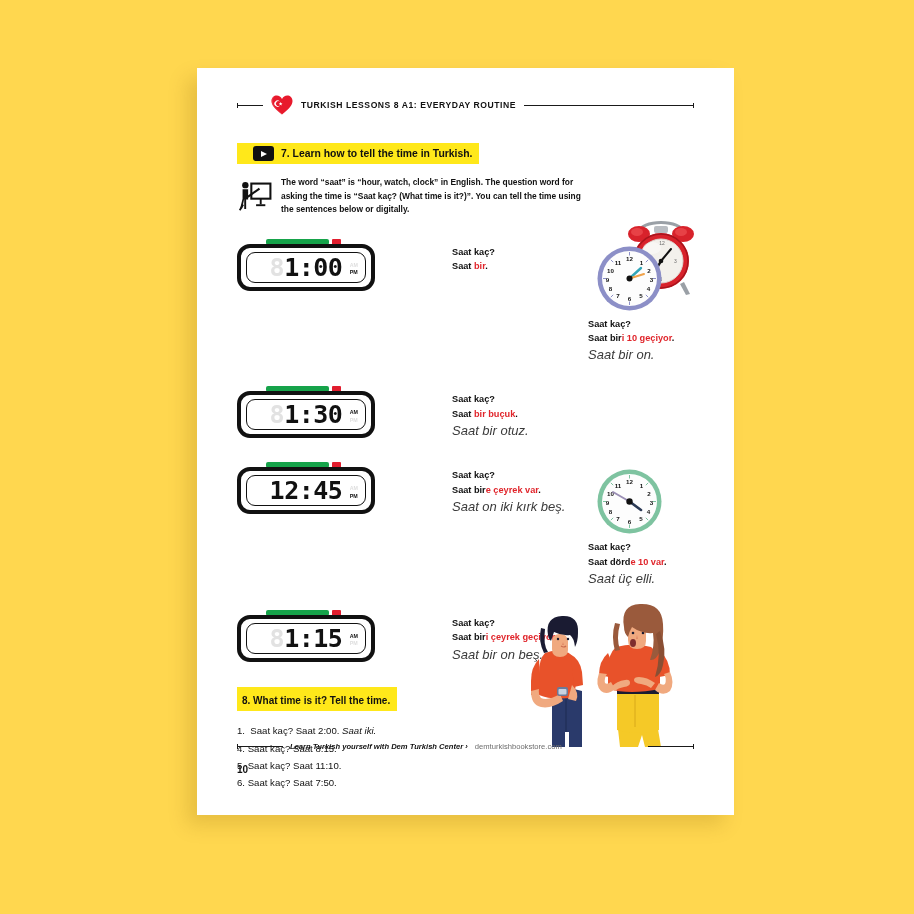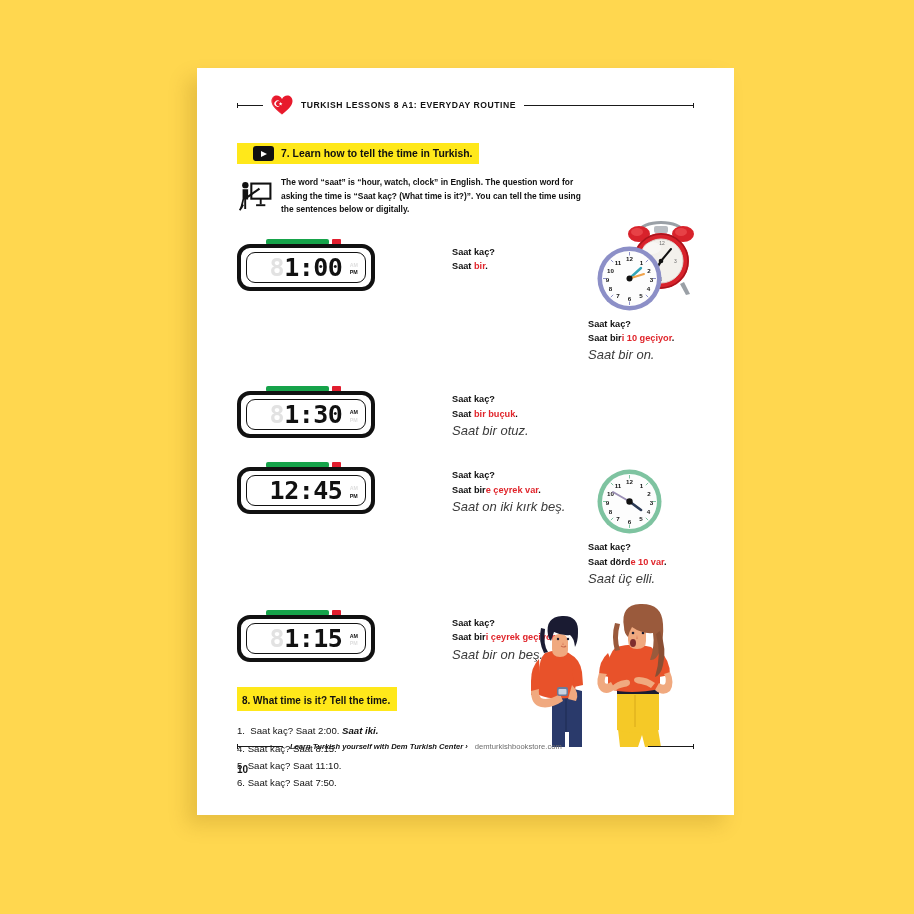--- a/index.html
+++ b/index.html
@@ -98,21 +98,21 @@
   
   .aclock{width:67px;height:67px;border-radius:50%;position:relative;margin:6px 0 5px 14px;}
   .aclock svg{position:absolute;inset:0;}
   .atext{padding-left:6px;}
 
   
   .sec8{margin-top:22px;}
   .sec8-title{font-size:10px;font-weight:bold;}
   .ol{margin:11px 0 0 0;padding:0;list-style:none;}
   .ol li{font-size:9.6px;color:#111;line-height:1.82;white-space:nowrap;}
-  .ol li .it{font-style:italic;font-weight:bold;}
+  .ol li .it{font-style:italic;}
 
   .people{position:absolute;right:-6px;bottom:48px;width:200px;height:178px;}
 
   
   .footer{position:absolute;left:0;right:0;bottom:44px;display:flex;align-items:center;gap:7px;}
   .footer .rule{height:1px;background:#1a1a1a;position:relative;flex:0 0 46px;}
   .footer .rule.left:before{content:"";position:absolute;left:0;top:-2px;width:1px;height:5px;background:#1a1a1a;}
   .footer .rule.right{flex:0 0 46px;}
   .footer .rule.right:after{content:"";position:absolute;right:0;top:-2px;width:1px;height:5px;background:#1a1a1a;}
   .footer .spacer{flex:1 1 auto;}

